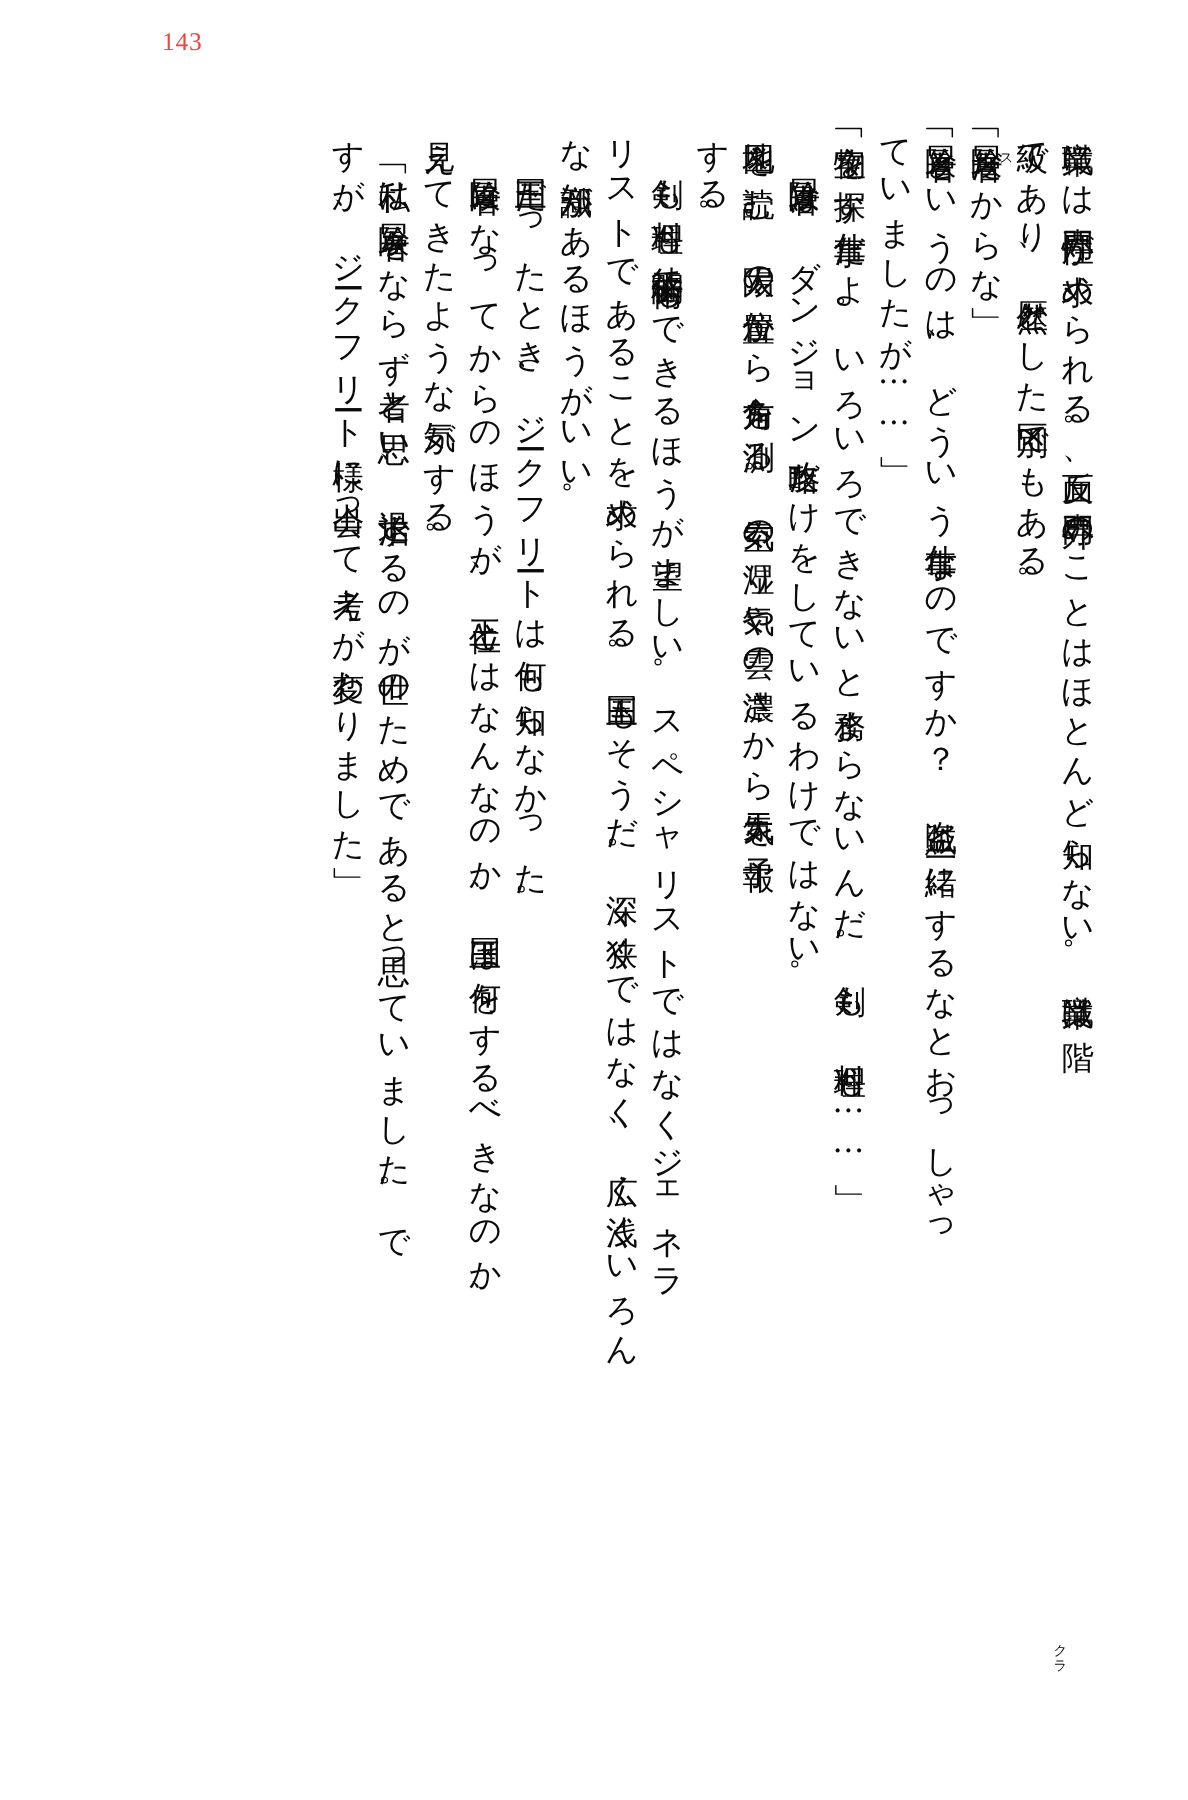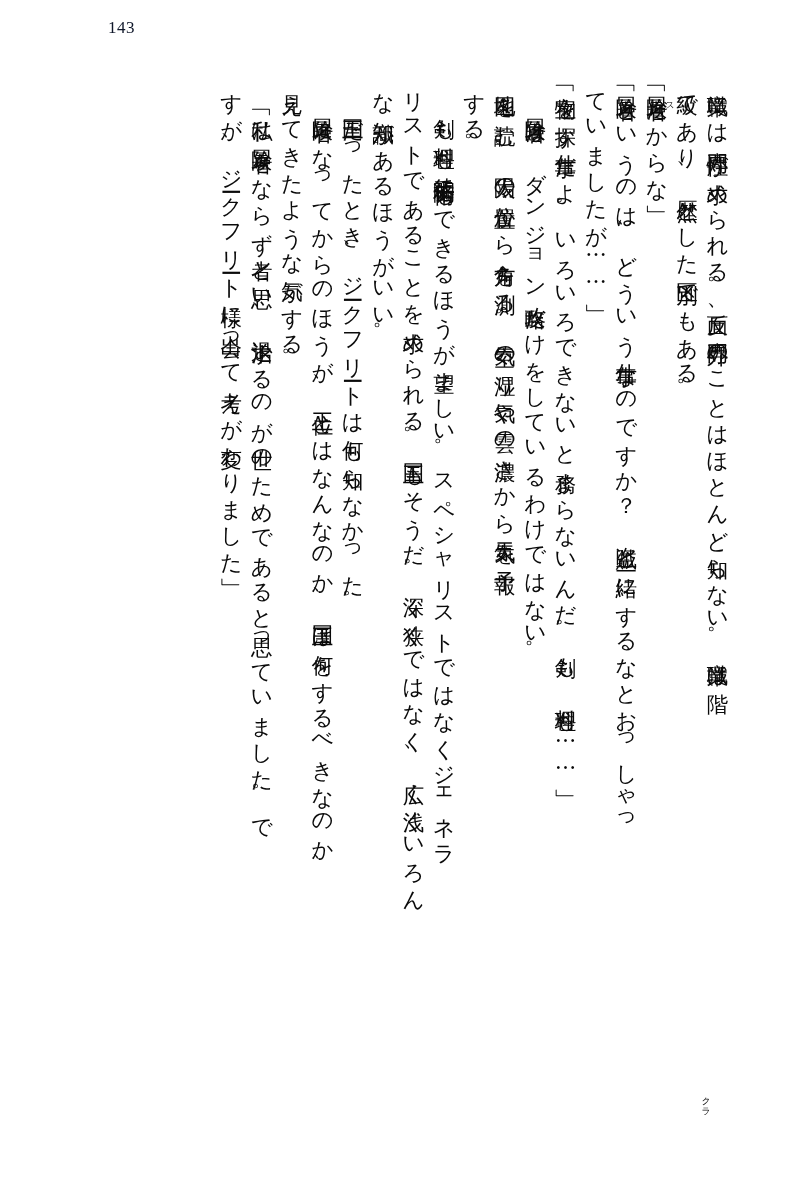--- a/index.html
+++ b/index.html
@@ -21,21 +21,21 @@
     background: #ffffff;
     box-sizing: border-box;
   }
   .page-number {
     position: absolute;
     top: 18px;
     left: 108px;
     font-size: 17px;
     letter-spacing: 0.5px;
     font-family: "Liberation Serif", "DejaVu Serif", serif;
-    color: #0f172a;
+    color: #ef4444;
   }
   .text-body {
     position: absolute;
     top: 78px;
     right: 64px;
     bottom: 70px;
     left: 70px;
     display: flex;
     flex-direction: row-reverse;
     justify-content: flex-start;

